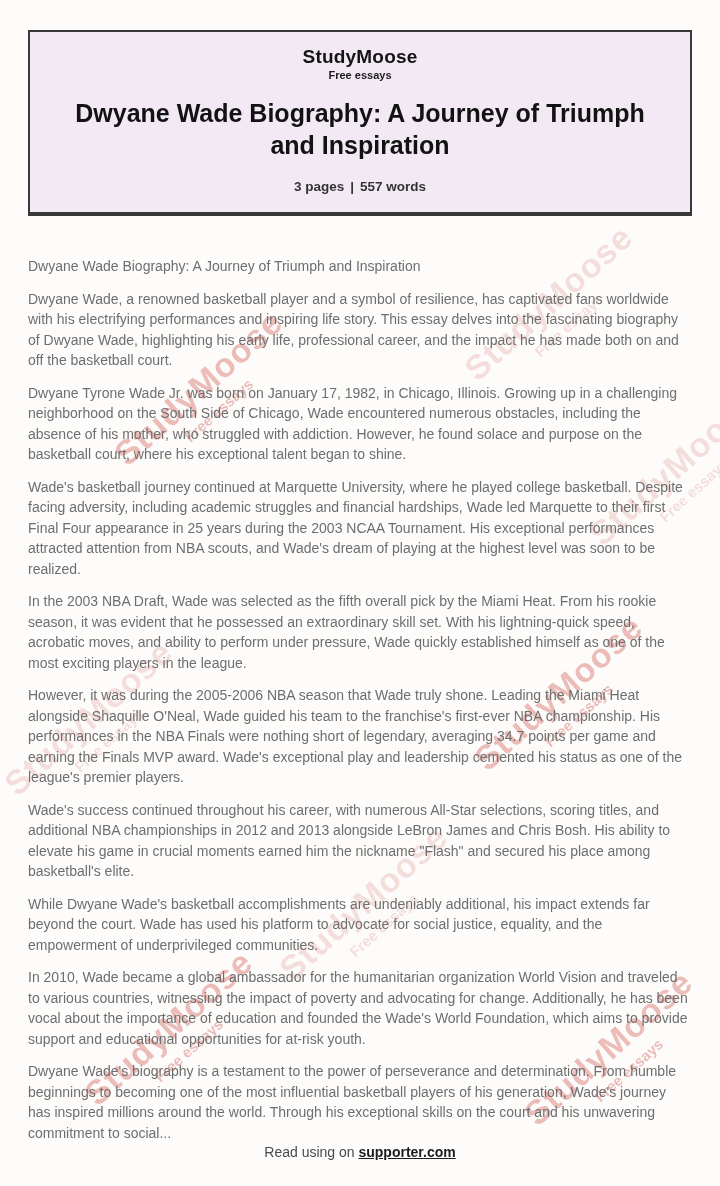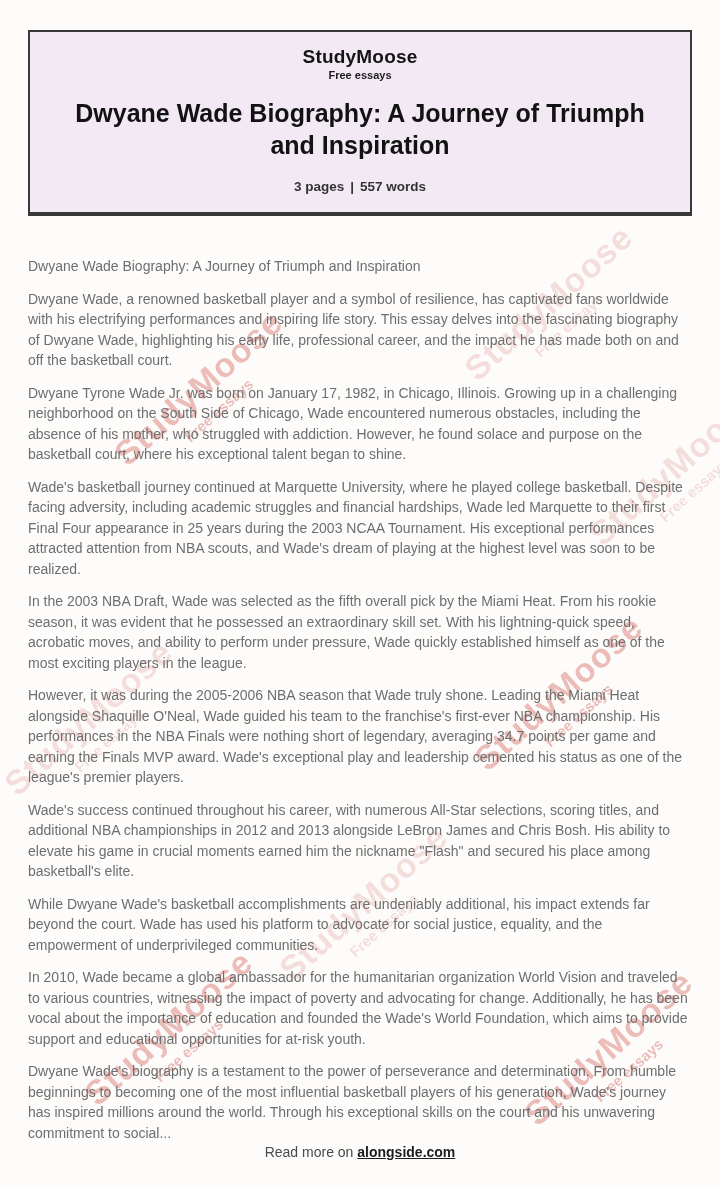--- a/index.html
+++ b/index.html
@@ -165,14 +165,14 @@
     <p class="para">Wade's basketball journey continued at Marquette University, where he played college basketball. Despite facing adversity, including academic struggles and financial hardships, Wade led Marquette to their first Final Four appearance in 25 years during the 2003 NCAA Tournament. His exceptional performances attracted attention from NBA scouts, and Wade's dream of playing at the highest level was soon to be realized.</p>
     <p class="para">In the 2003 NBA Draft, Wade was selected as the fifth overall pick by the Miami Heat. From his rookie season, it was evident that he possessed an extraordinary skill set. With his lightning-quick speed, acrobatic moves, and ability to perform under pressure, Wade quickly established himself as one of the most exciting players in the league.</p>
     <p class="para">However, it was during the 2005-2006 NBA season that Wade truly shone. Leading the Miami Heat alongside Shaquille O'Neal, Wade guided his team to the franchise's first-ever NBA championship. His performances in the NBA Finals were nothing short of legendary, averaging 34.7 points per game and earning the Finals MVP award. Wade's exceptional play and leadership cemented his status as one of the league's premier players.</p>
     <p class="para">Wade's success continued throughout his career, with numerous All-Star selections, scoring titles, and additional NBA championships in 2012 and 2013 alongside LeBron James and Chris Bosh. His ability to elevate his game in crucial moments earned him the nickname "Flash" and secured his place among basketball's elite.</p>
     <p class="para">While Dwyane Wade's basketball accomplishments are undeniably additional, his impact extends far beyond the court. Wade has used his platform to advocate for social justice, equality, and the empowerment of underprivileged communities.</p>
     <p class="para">In 2010, Wade became a global ambassador for the humanitarian organization World Vision and traveled to various countries, witnessing the impact of poverty and advocating for change. Additionally, he has been vocal about the importance of education and founded the Wade's World Foundation, which aims to provide support and educational opportunities for at-risk youth.</p>
     <p class="para">Dwyane Wade's biography is a testament to the power of perseverance and determination. From humble beginnings to becoming one of the most influential basketball players of his generation, Wade's journey has inspired millions around the world. Through his exceptional skills on the court and his unwavering commitment to social...</p>
   </main>
 
 <footer class="footer">
-  <span>Read more on </span><a href="#" class="footer-link">alongside.com</a>
+  <span>Read using on </span><a href="#" class="footer-link">supporter.com</a>
 </footer>
 
 </body></html>

